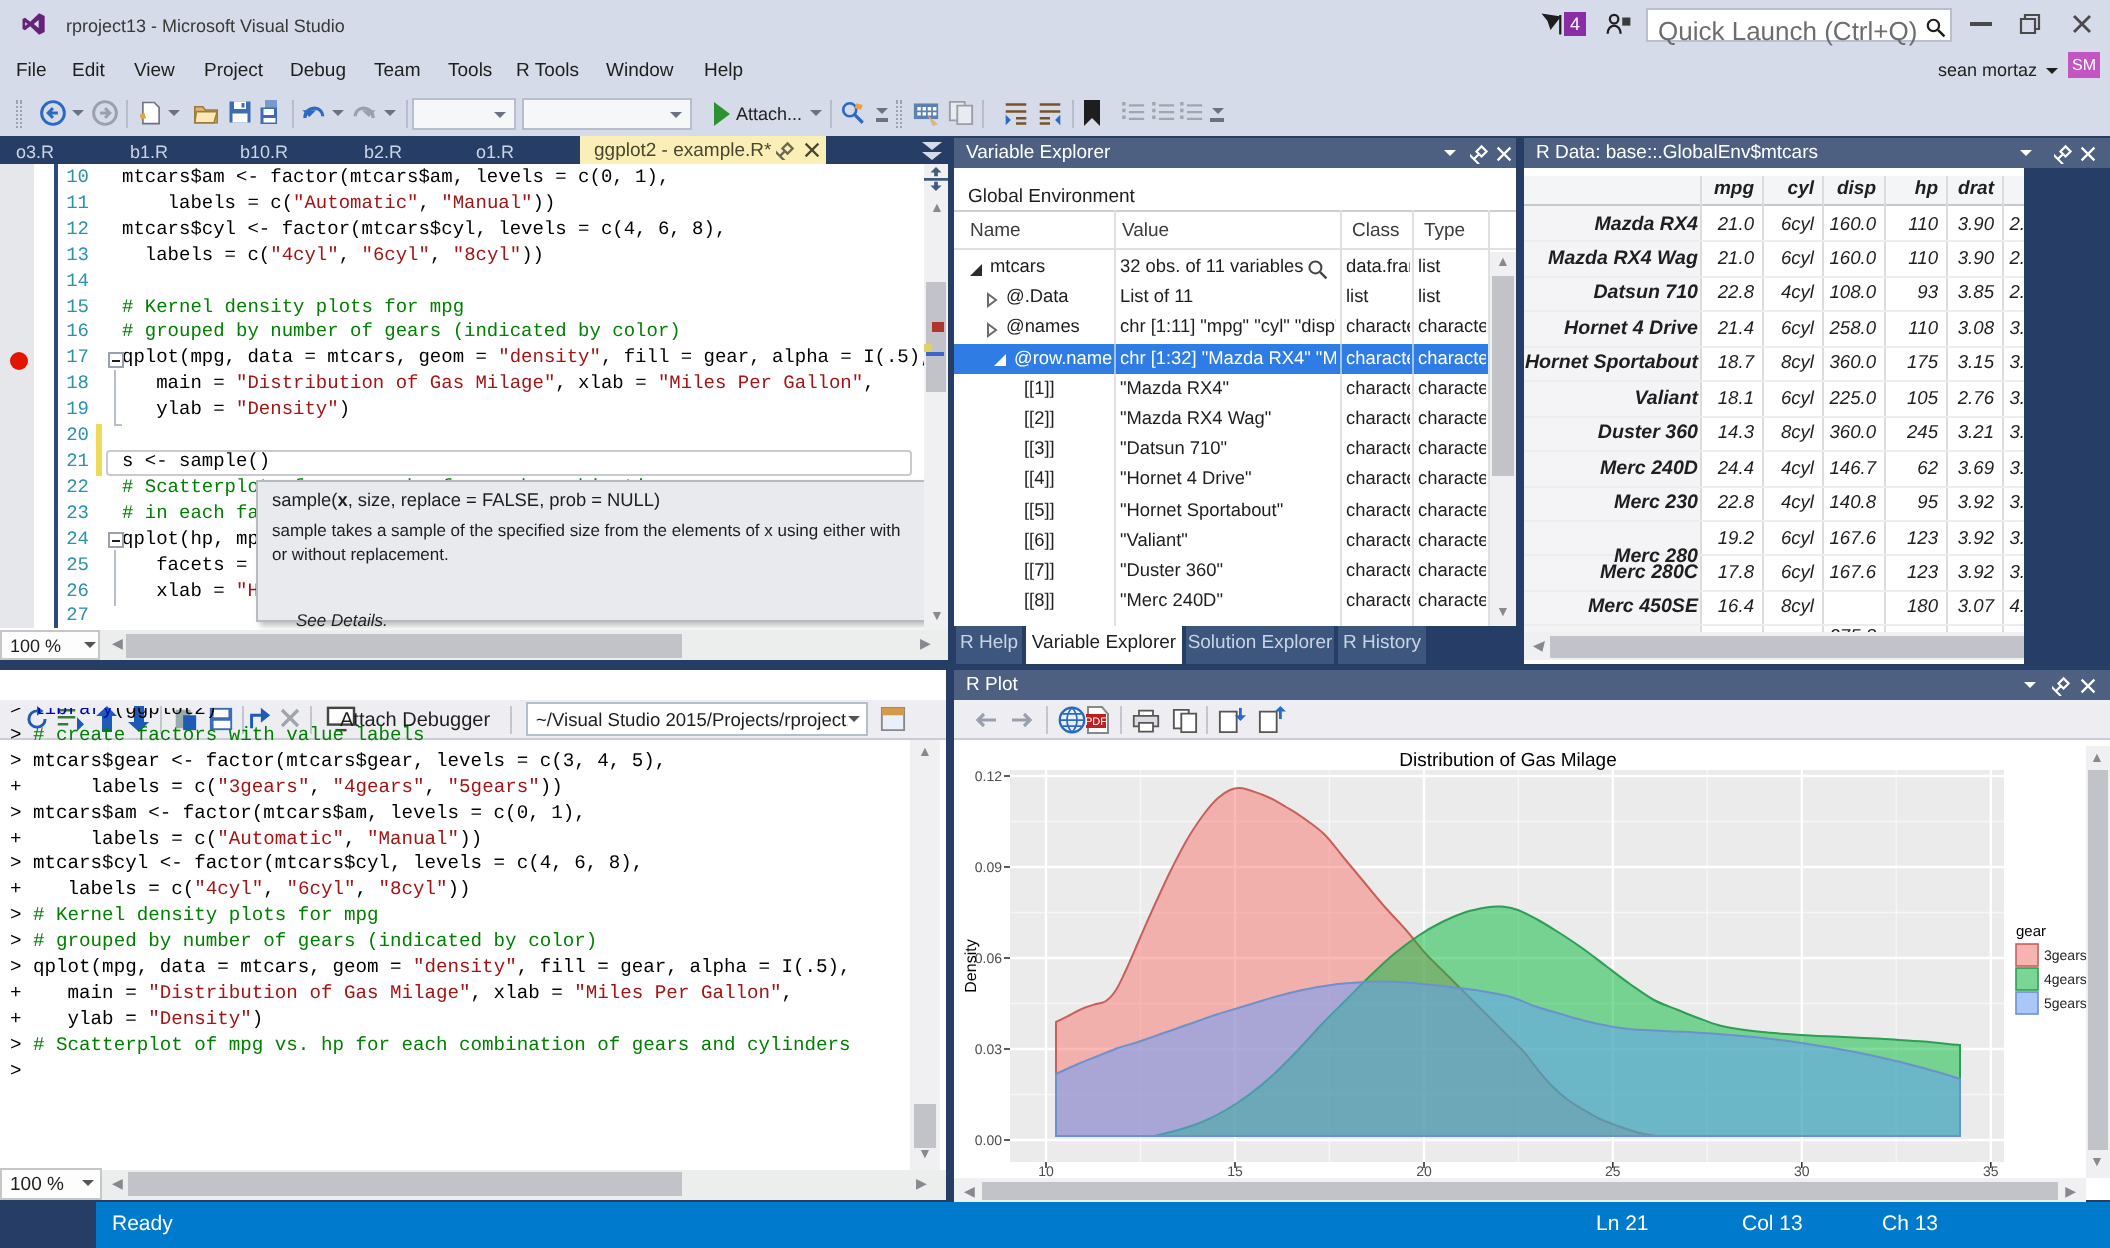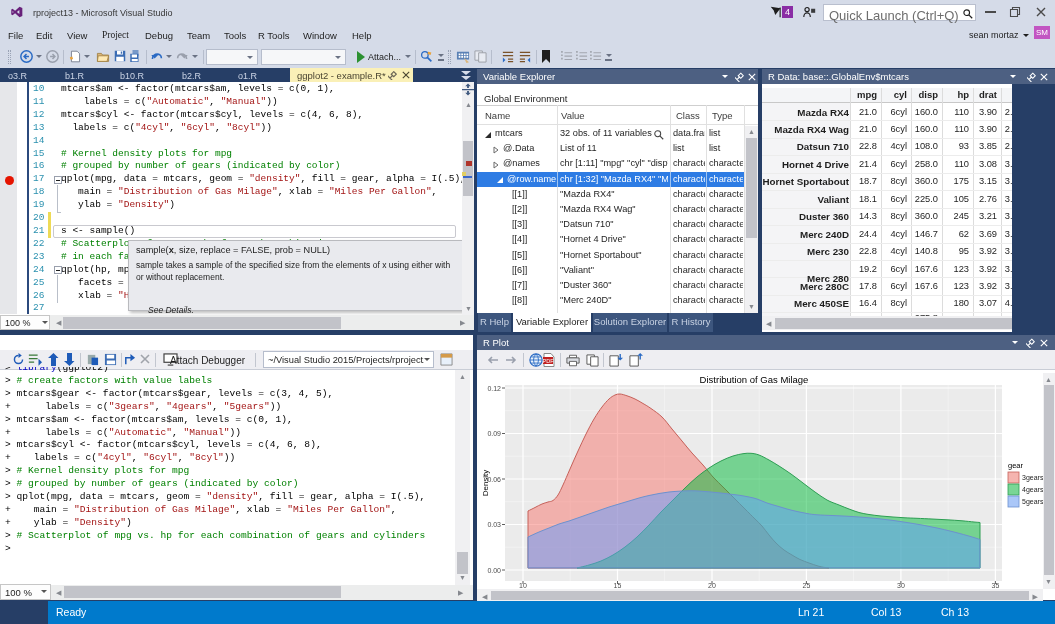--- a/index.html
+++ b/index.html
@@ -49,21 +49,21 @@
       <path fill="none" stroke="#4a4a4a" stroke-width="1.1" d="M3.5 3.5v-2h7v7h-2"></path>
     </svg>
   <svg class="abs" style="left:1035px;top:6px;" width="12" height="12" viewBox="0 0 12 12">
       <path stroke="#4a4a4a" stroke-width="1.4" d="M2 2l8 8M10 2l-8 8"></path>
     </svg>
 </div>
 <div class="abs" id="menubar">
   <div class="menuitem" style="left:8px;">File</div>
   <div class="menuitem" style="left:36px;">Edit</div>
   <div class="menuitem" style="left:67px;">View</div>
-  <div class="menuitem" style="left:102px;font-family:Liberation Serif, serif;">Project</div>
+  <div class="menuitem" style="left:102px;">Project</div>
   <div class="menuitem" style="left:145px;">Debug</div>
   <div class="menuitem" style="left:187px;">Team</div>
   <div class="menuitem" style="left:224px;">Tools</div>
   <div class="menuitem" style="left:258px;">R Tools</div>
   <div class="menuitem" style="left:303px;">Window</div>
   <div class="menuitem" style="left:352px;">Help</div>
   <div class="abs" style="left:969px;top:3.5px;font-size:9px;color:#1e1e1e;">sean mortaz</div>
   <div class="abs" style="left:1023px;top:8px;border:3.5px solid transparent;border-top-color:#1e1e1e;"></div>
   <div class="abs" style="left:1034px;top:0px;width:16px;height:13px;background:#c255c2;color:#fff;font-size:8px;text-align:center;line-height:13px;">SM</div>
 </div>
@@ -398,21 +398,21 @@
 <div class="abs" style="left:762px;top:69px;width:293px;height:263px;">
   <div class="twtitle" style="position:relative;">R Data: base::.GlobalEnv$mtcars
     <div class="abs" style="left:248px;top:6px;border:3.5px solid transparent;border-top-color:#fff;"></div>
     <svg class="abs" style="left:265px;top:3px;" width="9" height="10" viewBox="0 0 10 10">
         <path fill="none" stroke="#fff" stroke-width="1.2" d="M3 1h4v4H3zM5 5v4M1 9h8" transform="rotate(45 5 5)"></path>
       </svg>
     <svg class="abs" style="left:278px;top:4px;" width="8" height="8" viewBox="0 0 10 10">
         <path stroke="#fff" stroke-width="1.4" d="M1 1l8 8M9 1l-8 8"></path>
       </svg>
   </div>
-  <div class="abs" style="left:0;top:15px;width:250px;height:248px;background:#fff;overflow:hidden;">
+  <div class="abs" style="left:0;top:15px;width:250px;height:248px;background:#fff;overflow:hidden;font-style:italic;">
     <div class="abs" style="left:0;top:4px;width:276px;height:15px;background:#f4f5f7;border-bottom:1px solid #c8c8c8;"></div>
 <div class="abs" style="left:0;top:19px;width:88px;height:213px;background:#f4f4f6;"></div>
 <div class="abs" style="left:75px;top:5px;width:40px;text-align:right;font-size:9.5px;font-weight:bold;color:#1e1e1e;">mpg</div>
 <div class="abs" style="left:105px;top:5px;width:40px;text-align:right;font-size:9.5px;font-weight:bold;color:#1e1e1e;">cyl</div>
 <div class="abs" style="left:136px;top:5px;width:40px;text-align:right;font-size:9.5px;font-weight:bold;color:#1e1e1e;">disp</div>
 <div class="abs" style="left:167px;top:5px;width:40px;text-align:right;font-size:9.5px;font-weight:bold;color:#1e1e1e;">hp</div>
 <div class="abs" style="left:195px;top:5px;width:40px;text-align:right;font-size:9.5px;font-weight:bold;color:#1e1e1e;">drat</div>
 <div class="abs" style="left:226px;top:5px;width:40px;text-align:right;font-size:9.5px;font-weight:bold;color:#1e1e1e;">wt</div>
 <div class="abs" style="left:88px;top:4px;width:1px;height:228px;background:#dcdcdc;"></div>
 <div class="abs" style="left:119px;top:4px;width:1px;height:228px;background:#dcdcdc;"></div>
@@ -572,21 +572,21 @@
     <div class="abs" style="left:255px;top:3px;width:1px;height:14px;background:#c2c6cf;"></div>
     <div class="abs" style="left:263px;top:1px;width:171px;height:17px;background:#fff;border:1px solid #b6bdcc;">
       <div class="abs" style="left:4px;top:2.5px;font-size:9.3px;color:#1e1e1e;white-space:nowrap;overflow:hidden;width:156px;">~/Visual Studio 2015/Projects/rproject13/rp</div>
       <div class="abs" style="right:3px;top:6px;border:3.5px solid transparent;border-top-color:#555;"></div>
     </div>
     <svg class="abs" style="left:440px;top:3px;" width="13" height="13" viewBox="0 0 14 14">
         <path fill="#e8f0fa" stroke="#888" d="M1 1h12v12H1z"></path>
         <path fill="#d49a49" d="M1 1h12v4H1z"></path>
       </svg>
   </div>
-  <div class="abs mono" style="left:0;top:32px;width:455px;height:215px;overflow:hidden;">
+  <div class="abs mono" style="left:0;top:19px;width:455px;height:215px;overflow:hidden;">
     <div class="abs" style="left:5px;top:-5px;line-height:12.9px;color:#000;font-size:9.6px;">&gt; <span class="cb">library</span>(ggplot2)<br>&gt; <span class="cg"># create factors with value labels</span><br>&gt; mtcars$gear &lt;- factor(mtcars$gear, levels = c(3, 4, 5),<br>+      labels = c(<span class="cr">"3gears"</span>, <span class="cr">"4gears"</span>, <span class="cr">"5gears"</span>))<br>&gt; mtcars$am &lt;- factor(mtcars$am, levels = c(0, 1),<br>+      labels = c(<span class="cr">"Automatic"</span>, <span class="cr">"Manual"</span>))<br>&gt; mtcars$cyl &lt;- factor(mtcars$cyl, levels = c(4, 6, 8),<br>+    labels = c(<span class="cr">"4cyl"</span>, <span class="cr">"6cyl"</span>, <span class="cr">"8cyl"</span>))<br>&gt; <span class="cg"># Kernel density plots for mpg</span><br>&gt; <span class="cg"># grouped by number of gears (indicated by color)</span><br>&gt; qplot(mpg, data = mtcars, geom = <span class="cr">"density"</span>, fill = gear, alpha = I(.5),<br>+    main = <span class="cr">"Distribution of Gas Milage"</span>, xlab = <span class="cr">"Miles Per Gallon"</span>,<br>+    ylab = <span class="cr">"Density"</span>)<br>&gt; <span class="cg"># Scatterplot of mpg vs. hp for each combination of gears and cylinders</span><br>&gt;</div>
   </div>
   <div class="abs scrollv" style="left:455px;top:35px;width:15px;height:215px;">
     <div class="sarrow" style="left:4px;top:3px;">▲</div>
     <div class="thumb" style="left:2px;top:182px;width:11px;height:22px;"></div>
     <div class="sarrow" style="left:4px;bottom:3px;">▼</div>
   </div>
   <div class="abs" style="left:0;top:250px;width:473px;height:15px;background:#eceded;">
     <div class="abs" style="left:0;top:-1px;width:51px;height:16px;background:#fdfdfd;border:1px solid #c6c6c6;">
       <div class="abs" style="left:4px;top:2px;font-size:9.5px;color:#1e1e1e;">100 %</div>

